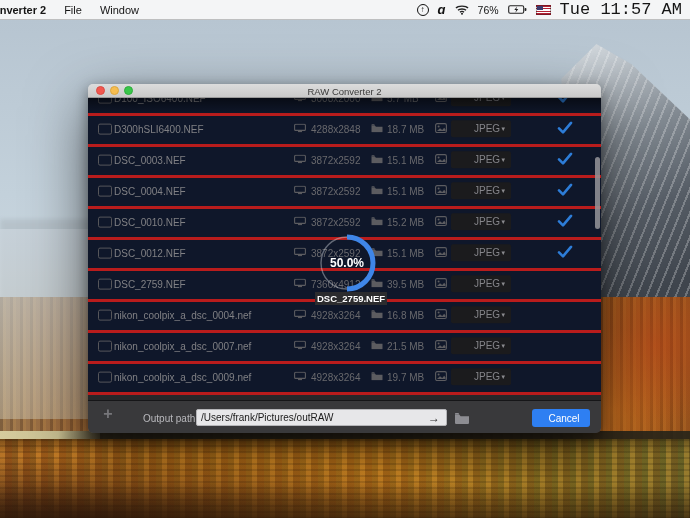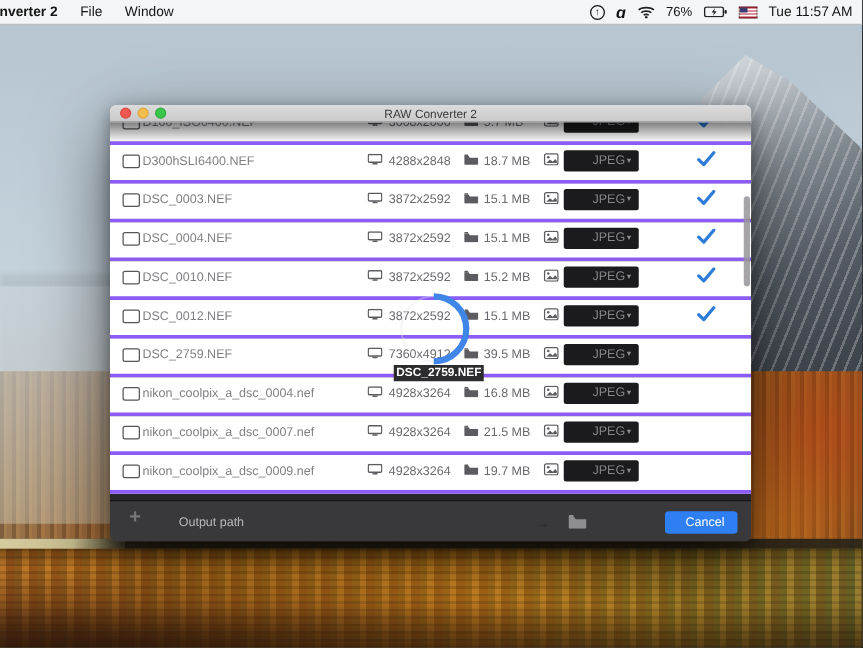--- a/index.html
+++ b/index.html
@@ -50,39 +50,39 @@
   .menuitem{padding:0 9px;}
   .menubar .right{margin-left:auto;display:flex;align-items:center;gap:9px;padding-right:8px;}
   .mb-icon{display:flex;align-items:center;justify-content:center;height:14px;}
   .circlearrow{width:12px;height:12px;border:1.4px solid #111;border-radius:50%;
     display:flex;align-items:center;justify-content:center;font-size:8px;line-height:1;color:#111;box-sizing:border-box;}
   .avira{font-size:13px;font-weight:bold;font-style:italic;color:#111;line-height:1;}
   .batt-pct{font-size:10.5px;}
   .flag{width:13px;height:8px;position:relative;
     background:repeating-linear-gradient(180deg,#b22234 0 1.15px,#fff 1.15px 2.3px);border:0.5px solid rgba(0,0,0,.3);}
   .flag::after{content:'';position:absolute;left:0;top:0;width:6px;height:4.5px;background:#3c3b6e;}
-  .clock{font-size:11px;}
+  .clock{font-size:17px;font-family:Liberation Mono, monospace;}
 
   
   .window{position:absolute;left:88px;top:84px;width:513px;height:349px;border-radius:5px;
     overflow:hidden;box-shadow:0 22px 60px rgba(0,0,0,.6),0 4px 14px rgba(0,0,0,.4);z-index:30;}
   .titlebar{position:relative;height:13px;background:linear-gradient(180deg,#dcdcdc,#c9c9c9);
     border-bottom:1px solid #9a9a9a;display:flex;align-items:flex-end;}
   .lights{position:absolute;left:8px;top:0;height:13px;display:flex;align-items:center;gap:5px;}
   .light{width:7px;height:7px;border-radius:50%;}
   .light.red{background:#f2574f;border:.5px solid #d94b44;}
   .light.yellow{background:#f6bd4f;border:.5px solid #dba63e;}
   .light.green{background:#39c74a;border:.5px solid #2eab3d;}
   .wtitle{flex:1;text-align:center;font-size:9.5px;color:#3a3a3a;}
 
   .list{position:relative;height:302px;background:#28282a;overflow:hidden;}
   .list::before{content:'';position:absolute;left:0;top:0;right:0;height:16px;z-index:6;
     background:linear-gradient(180deg,rgba(0,0,0,.5),rgba(0,0,0,0));pointer-events:none;}
   .rows{margin-top:-13px;}
-  .row{position:relative;height:31px;background:#ffffff;border-bottom:3px solid #8b5cf6;box-sizing:border-box;font-size:10px;text-align:center;}
+  .row{position:relative;height:31px;background:#0f172a;border-bottom:3px solid #b91c1c;box-sizing:border-box;font-size:10px;text-align:center;}
   .cell{position:absolute;top:50%;transform:translateY(-58%);white-space:nowrap;}
   .cb{left:10px;width:12px;height:9px;border:1px solid #56565a;border-radius:2px;}
   .fname{left:26px;color:#808084;}
   .ic-monitor{left:206px;}
   .res{left:223px;color:#69696d;}
   .ic-folder{left:283px;}
   .fsize{left:299px;color:#69696d;}
   .ic-img{left:347px;}
   .dd{left:363px;width:60px;height:17px;background:#1b1b1d;border-radius:2px;
     display:flex;align-items:center;color:#85858a;}
@@ -503,20 +503,21 @@
       </svg>
       <div class="progress-pct">50.0%</div>
       <div class="progress-file">DSC_2759.NEF</div>
 
       <div class="scrollthumb"></div>
     </div>
 
     <div class="footer">
       <div class="plusbtn">+</div>
       <span class="oplabel">Output path</span>
+      <input class="opinput" type="text" value="/Users/frank/Pictures/outRAW" style="">
       <span class="goarrow">→</span>
       <span class="folderbtn">
         <svg width="16" height="12" viewBox="0 0 16 12">
           <path d="M1 2.5 h4.2 l1.4 1.8 H15 v6.8 a0.8 0.8 0 0 1 -0.8 0.8 H1.8 A0.8 0.8 0 0 1 1 11.1 Z" fill="#8d8d92"></path>
           <path d="M1 2.5 V1.6 a0.7 0.7 0 0 1 0.7 -0.7 H4.6 l0.6 1.6 Z" fill="#8d8d92"></path>
         </svg>
       </span>
       <button class="cancelbtn">Cancel</button>
     </div>
   </div>

